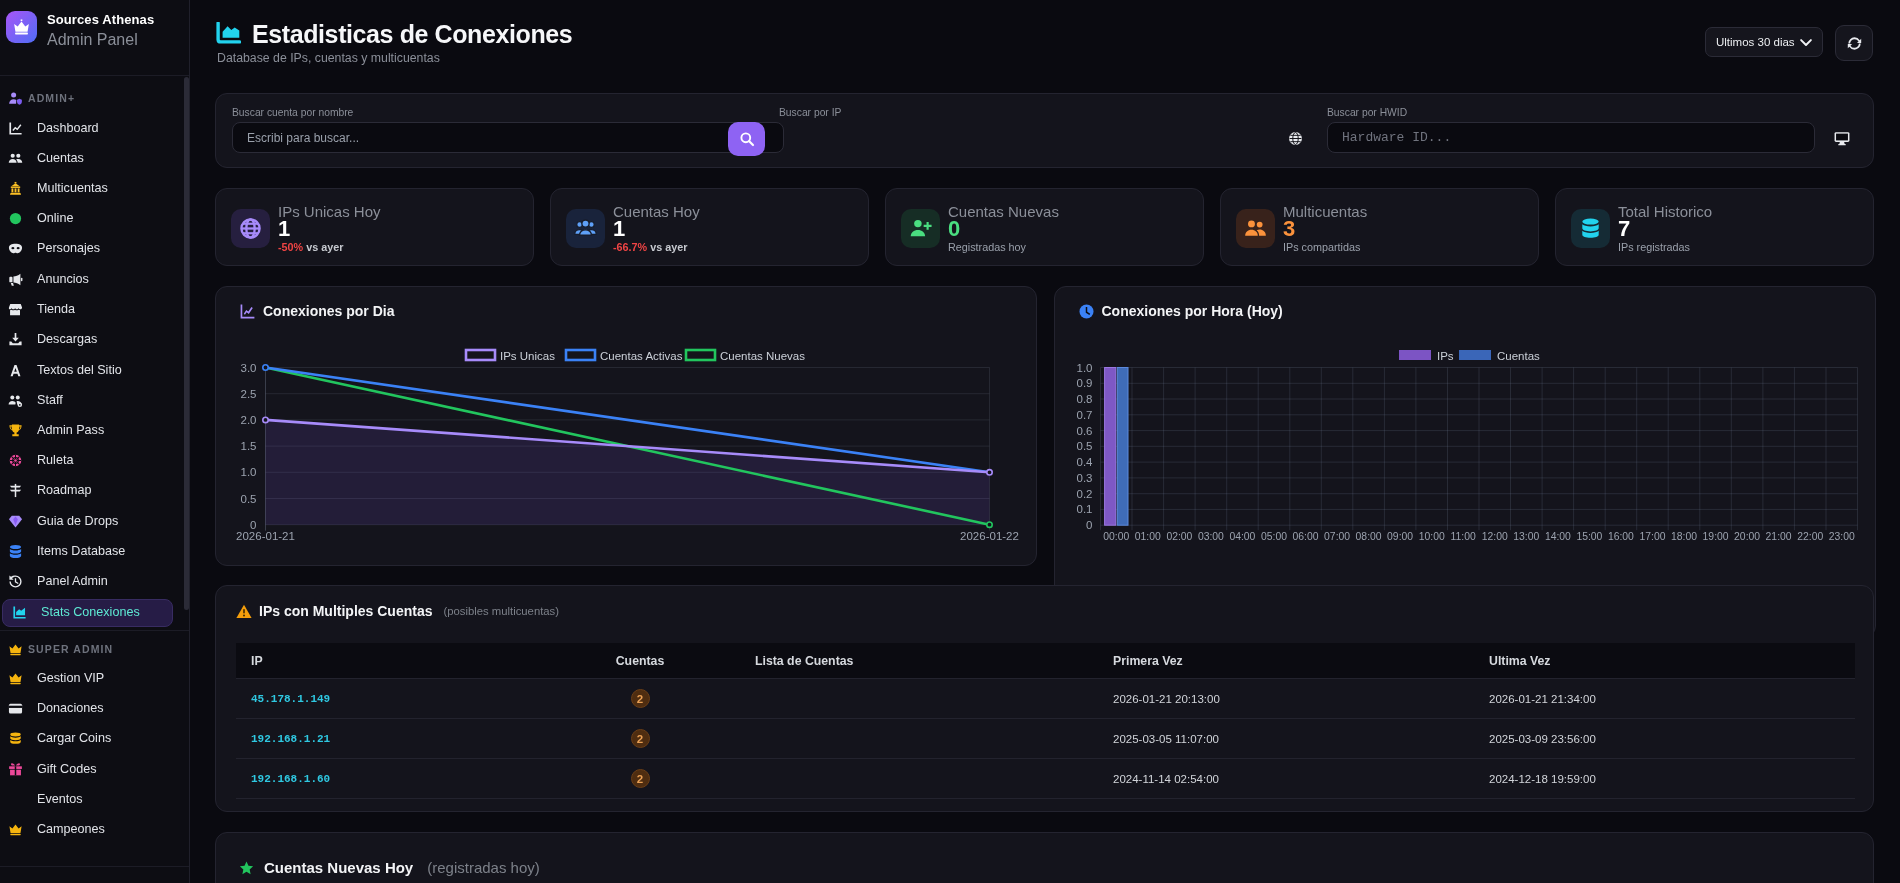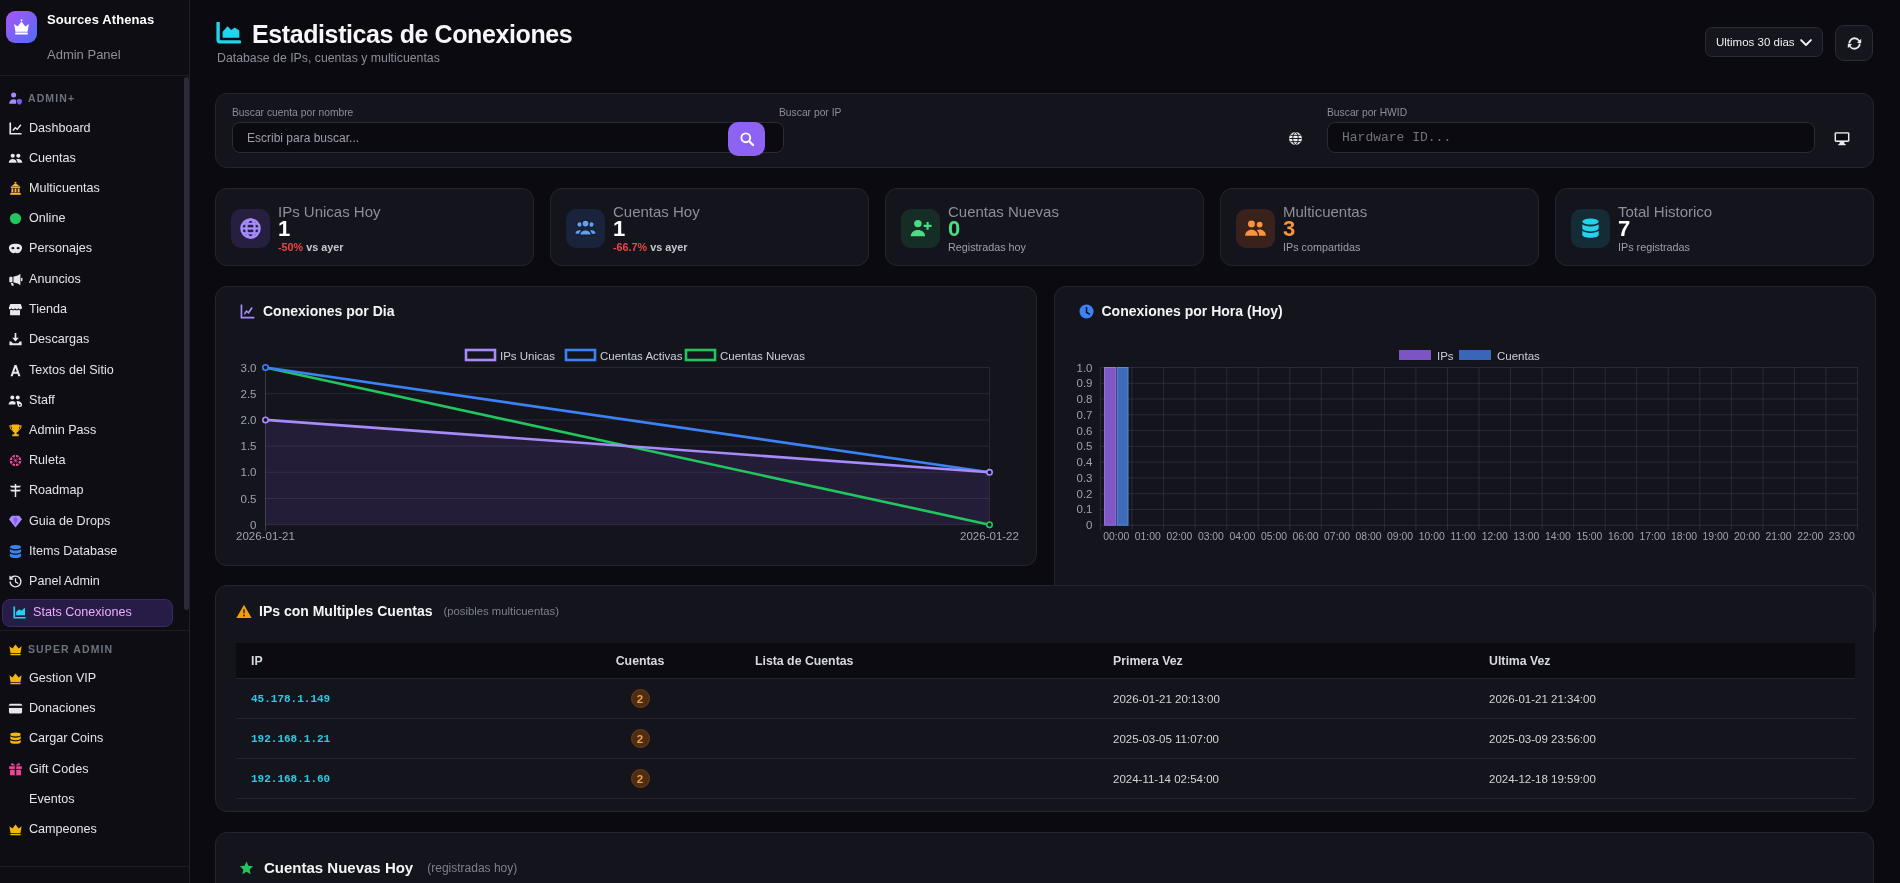--- a/index.html
+++ b/index.html
@@ -3,30 +3,30 @@
 <meta charset="utf-8">
 <style>
 *{margin:0;padding:0;box-sizing:border-box}
 html,body{width:1900px;height:883px;overflow:hidden;background:#0a0a10;font-family:"Liberation Sans",sans-serif;color:#e8eaee;position:relative}
 .abs{position:absolute}
 
 #sidebar{position:absolute;left:0;top:0;width:190px;height:883px;background:#0d0d13;border-right:1px solid #20202b}
 #logo{position:absolute;left:6px;top:11px;width:31px;height:32px;border-radius:9px;background:linear-gradient(135deg,#a855f7,#4f6df5);display:flex;align-items:center;justify-content:center}
 #brand{position:absolute;left:47px;top:12px}
 #brand .t{font-size:13px;font-weight:bold;color:#fff;letter-spacing:.1px}
-#brand .s{font-size:13px;color:#8b8f99;margin-top:20px}
+#brand .s{font-size:16px;color:#8b8f99;margin-top:4px}
 #sbdiv{position:absolute;left:0;top:75px;width:189px;border-top:1px solid #1c1c26}
 #sbdiv2{position:absolute;left:0;top:630px;width:189px;border-top:1px solid #1c1c26}
 #sbdiv3{position:absolute;left:0;top:866px;width:189px;border-top:1px solid #1c1c26}
 #sbthumb{position:absolute;left:184px;top:77px;width:5px;height:533px;background:#2b2b37;border-radius:3px}
 .shead{position:absolute;left:8px;height:20px;display:flex;align-items:center;gap:5px;font-size:10.5px;font-weight:bold;color:#6e727d;letter-spacing:1.1px}
-.sitem{position:absolute;left:7px;height:28px;display:flex;align-items:center;gap:6px;font-size:12.6px;color:#e2e4e9}
+.sitem{position:absolute;left:7px;height:28px;display:flex;align-items:center;gap:14px;font-size:12.6px;color:#e2e4e9}
 .sitem .ic{width:16px;height:15px;display:flex;align-items:center;justify-content:center}
 #sel{position:absolute;left:2px;top:599px;width:171px;height:28px;border-radius:8px;background:#261c46;border:1px solid #382c62}
-.sitem.selected{left:11px;color:#f0abfc}
+.sitem.selected{left:11px;color:#5eead4}
 
 #main{position:absolute;left:190px;top:0;width:1710px;height:883px}
 .card{position:absolute;background:#14141c;border:1px solid #242430;border-radius:12px}
 h1{font-size:25px;font-weight:bold;color:#f6f7f9;letter-spacing:-.4px}
 .pagesub{font-size:12.3px;color:#8b8f99}
 
 #selbox{position:absolute;left:1515px;top:27px;width:118px;height:30px;background:#15151d;border:1px solid #2b2b37;border-radius:7px;display:flex;align-items:center;justify-content:space-between;padding:0 10px;font-size:11.5px;color:#eceef1;white-space:nowrap}
 #refbtn{position:absolute;left:1645px;top:25px;width:38px;height:36px;background:#15151d;border:1px solid #2b2b37;border-radius:9px;display:flex;align-items:center;justify-content:center}
 
 .slabel{font-size:10.3px;color:#8b8f99}
@@ -603,16 +603,16 @@
         <div class="c5">2024-12-18 19:59:00</div>
       </div>
     <div class="abs" style="left:20px;top:212px;width:1619px;border-top:1px solid #23232e"></div>
   </div>
   <div class="card" id="bcard" style="left:25px;top:832px;width:1659px;height:120px">
     <div id="btitle" style="position:absolute;left:23px;top:26px;display:flex;align-items:center;gap:10px;font-size:15px;font-weight:bold;color:#f3f4f6">
         <svg width="15" height="14" viewBox="0 0 16 15">
           <path d="M8 .5l2.1 4.6 5 .6-3.7 3.4 1 5-4.4-2.5-4.4 2.5 1-5L.9 5.7l5-.6z" fill="#22c55e"></path>
         </svg>
         <span>Cuentas Nuevas Hoy</span>
-        <span class="note" style="font-size:12px;font-weight:normal;color:#7c8089;margin-left:4px">(registradas hoy)</span>
+        <span class="note" style="font-size:15px;font-weight:normal;color:#7c8089;margin-left:4px">(registradas hoy)</span>
       </div>
   </div>
 </div>
 
 </body></html>

